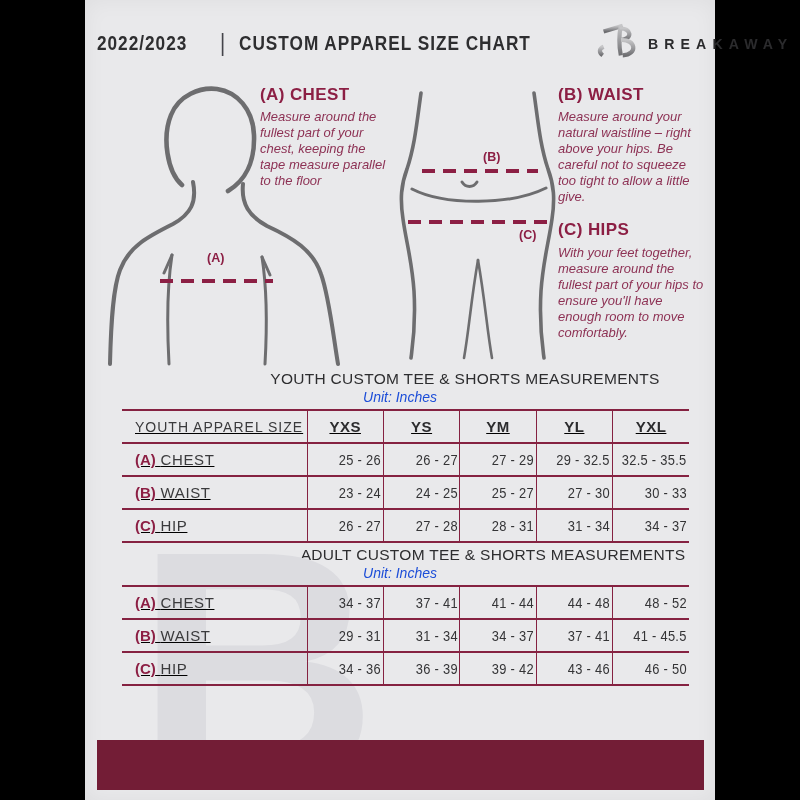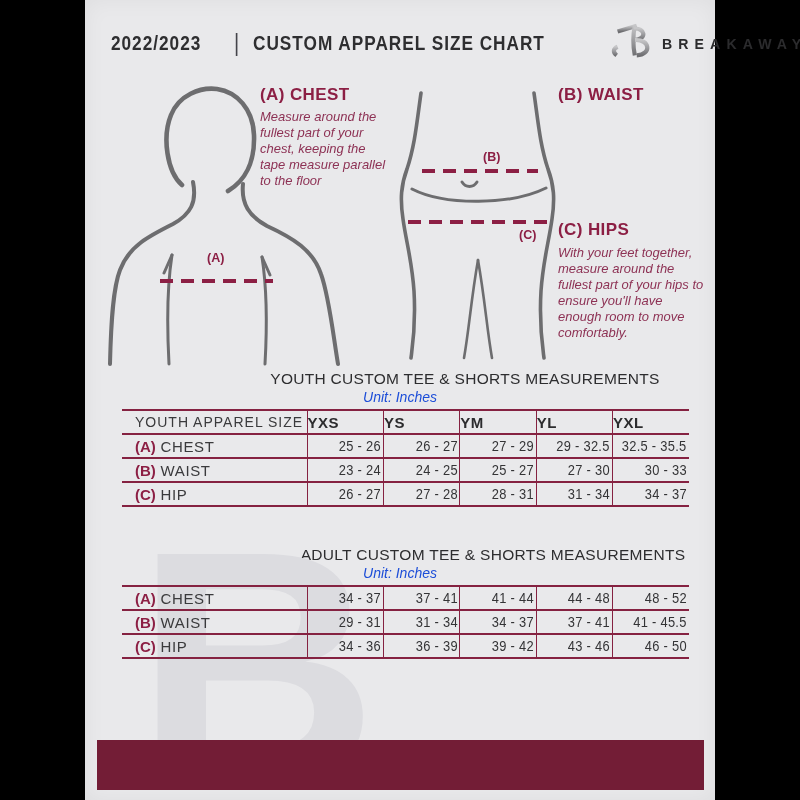--- a/index.html
+++ b/index.html
@@ -20,21 +20,21 @@
   }
   .page{
     position:absolute;left:85px;top:0;width:630px;height:800px;
     background:var(--page-bg);
     box-shadow:inset 0 0 22px rgba(0,0,0,0.05);
   }
   
   .hdr{
     position:absolute;left:0;top:18px;width:630px;height:50px;
     display:flex;align-items:center;
-    padding:0 26px;box-sizing:border-box;
+    padding:0 12px;box-sizing:border-box;
   }
   .hdr-title{
     display:flex;align-items:center;gap:13px;
     font-weight:bold;font-size:21px;letter-spacing:1.2px;color:var(--ink);
     white-space:nowrap;
   }
   .sqz{display:inline-block;transform:scaleX(.82);transform-origin:left center;}
   .hdr-sep{font-weight:400;color:#44444a;font-size:20px;transform:scaleY(1.15);}
   .brand{display:flex;align-items:center;gap:9px;}
   .brand-name{
@@ -61,32 +61,32 @@
   }
   .tbl-unit{
     position:absolute;left:0;width:630px;text-align:center;
     font-style:italic;font-size:14px;color:#1d4ed8;
   }
   table.size{
     position:absolute;left:37px;width:567px;border-collapse:collapse;
     table-layout:fixed;background:transparent;z-index:2;
   }
   table.size col.lbl{width:185px;}
-  table.size tr{height:24px;}
+  table.size tr{height:33px;text-decoration:underline;}
   table.size tr{border-top:2px solid var(--maroon);}
   table.size tr.last{border-bottom:2px solid var(--maroon);}
   table.size td{padding:0;vertical-align:middle;}
   table.size td:not(:first-child){border-left:1.5px solid var(--maroon);}
   td.rowlabel{
     text-align:left;padding-left:13px !important;font-size:15px;color:var(--ink-soft);
     letter-spacing:.6px;
   }
   td.rowlabel .pfx{font-weight:bold;color:var(--maroon-head);letter-spacing:0;}
   td.sizehead{
-    text-align:left;font-weight:bold;font-size:15px;color:#2c2c2e;letter-spacing:.5px;
+    text-align:center;font-weight:bold;font-size:15px;color:#2c2c2e;letter-spacing:.5px;
   }
   td.val{text-align:right;font-size:14px;color:#343436;}
   td.val span{display:inline-block;transform:scaleX(.92);letter-spacing:.3px;}
   
   .watermark{
     position:absolute;left:50px;top:538px;z-index:1;
     font-weight:bold;font-size:330px;line-height:.78;color:var(--watermark);
     transform:scaleX(1.02);transform-origin:left top;user-select:none;
   }
   .footer-bar{
@@ -155,20 +155,21 @@
       <path d="M 78 167 C 71 207 69 237 64 265" stroke-width="2.6"></path>
       <path d="M 78 167 C 85 207 87 237 92 265" stroke-width="2.6"></path>
     </g>
     <path d="M 22 78 L 138 78" stroke="#8c1f44" stroke-width="4" stroke-dasharray="13 8" fill="none"></path>
     <path d="M 8 129 L 148 129" stroke="#8c1f44" stroke-width="4" stroke-dasharray="13 8" fill="none"></path>
   </svg>
   <span class="marker abs" style="left:398px;top:150px;">(B)</span>
   <span class="marker abs" style="left:434px;top:228px;">(C)</span>
 
   <div class="guide-head abs" style="left:473px;top:85px;">(B) WAIST</div>
+  <div class="guide-text abs" style="left:473px;top:109px;width:142px;">Measure around your natural waistline – right above your hips. Be careful not to squeeze too tight to allow a little give.</div>
 
   <div class="guide-head abs" style="left:473px;top:220px;">(C) HIPS</div>
   <div class="guide-text abs" style="left:473px;top:245px;width:148px;">With your feet together, measure around the fullest part of your hips to ensure you'll have enough room to move comfortably.</div>
 
   <div class="watermark">B</div>
 
   <div class="tbl-title" style="top:370px;">YOUTH CUSTOM TEE &amp; SHORTS MEASUREMENTS</div>
   <div class="tbl-unit" style="top:389px;">Unit: Inches</div>
 
   <table class="size" style="top:409px;">

